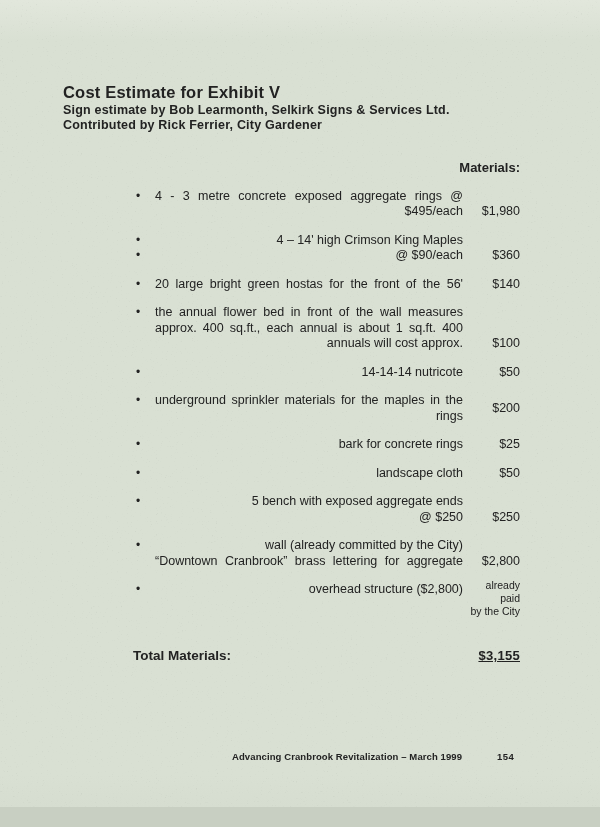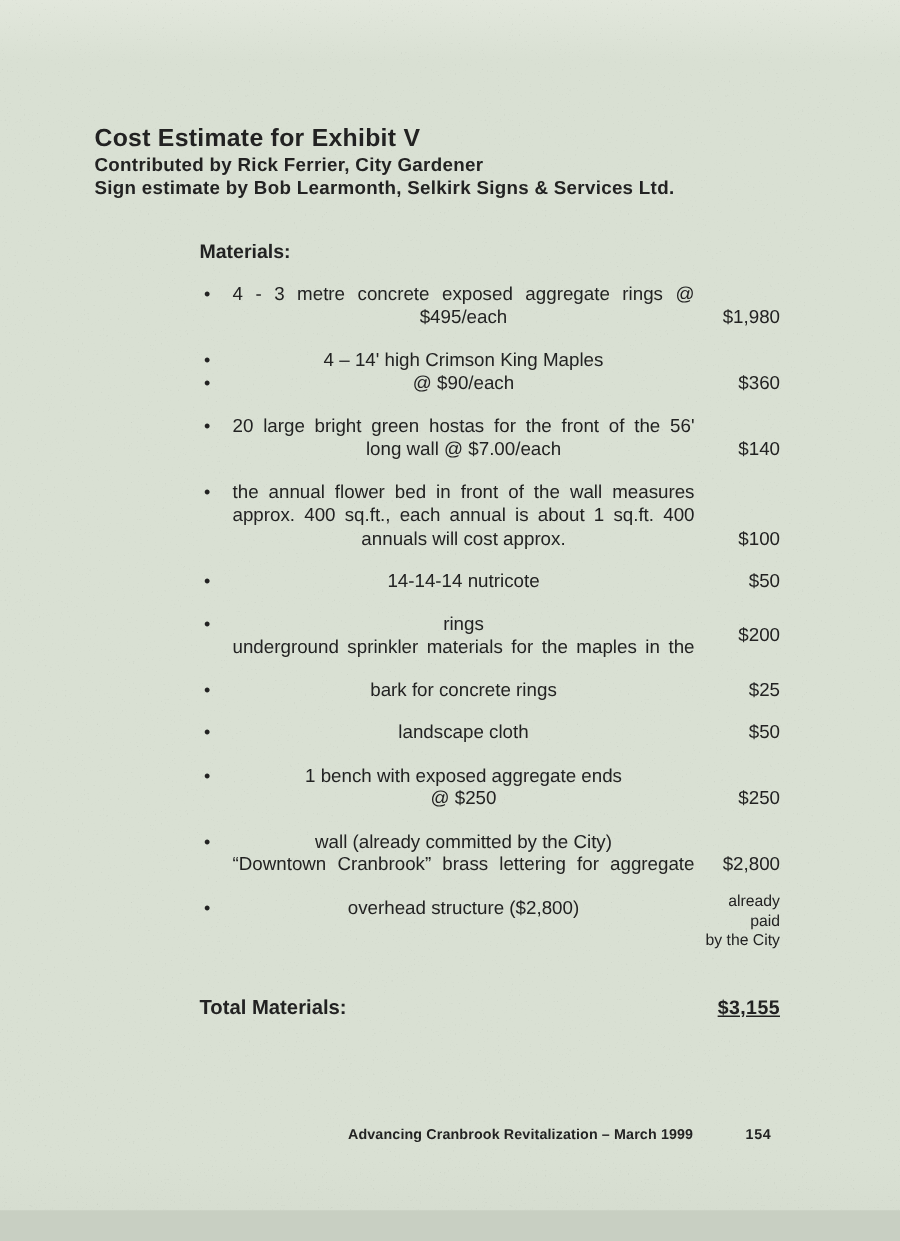--- a/index.html
+++ b/index.html
@@ -58,20 +58,21 @@
     top: 160px;
     width: 387px;
     font-size: 12.5px;
     line-height: 15.5px;
   }
   .section-heading {
     font-weight: 700;
     font-size: 13px;
     line-height: 15.5px;
     margin-bottom: 2px;
+    text-align: right;
   }
   .item {
     display: flex;
     margin-top: 13px;
   }
   .item.align-bottom { align-items: flex-end; }
   .item.align-center { align-items: center; }
   .item.align-top    { align-items: flex-start; }
   .cell-text {
     width: 330px;
@@ -83,21 +84,21 @@
   .bullet {
     width: 19px;
     flex: none;
     padding-left: 3px;
     font-size: 12px;
   }
   .lines {
     flex: 1;
     min-width: 0;
   }
-  .line { text-align: center; }
+  .line { text-align: right; }
   .line.just {
     text-align: justify;
     text-align-last: justify;
   }
   .cell-price {
     flex: 1;
     text-align: right;
   }
   .cell-price.note {
     font-size: 10.5px;
@@ -141,22 +142,22 @@
     letter-spacing: 0.5px;
   }
 </style>
 </head>
 <body>
 
 <div class="page" style="color: rgb(34, 34, 34);">
 
   <div class="title-block">
     <div class="doc-title">Cost Estimate for Exhibit V</div>
+    <div class="byline">Sign estimate by Bob Learmonth, Selkirk Signs &amp; Services Ltd.</div>
     <div class="byline">Contributed by Rick Ferrier, City Gardener</div>
-    <div class="byline">Sign estimate by Bob Learmonth, Selkirk Signs &amp; Services Ltd.</div>
   </div>
 
   <div class="materials">
     <div class="section-heading">Materials:</div>
     <div>
         <div class="item align-bottom">
     <div class="cell-text">
 
     <div class="bullet-block">
         <span class="bullet">•</span>
@@ -186,21 +187,20 @@
           </div>
     <div class="cell-price">$360</div>
   </div>
         <div class="item align-bottom">
     <div class="cell-text">
 
     <div class="bullet-block">
         <span class="bullet">•</span>
         <div class="lines">
                 <div class="line just">20 large bright green hostas for the front of the 56'</div>
-                <div class="line">long wall @ $7.00/each</div>
               </div>
       </div>
           </div>
     <div class="cell-price">$140</div>
   </div>
         <div class="item align-bottom">
     <div class="cell-text">
 
     <div class="bullet-block">
         <span class="bullet">•</span>
@@ -224,22 +224,22 @@
       </div>
           </div>
     <div class="cell-price">$50</div>
   </div>
         <div class="item align-center">
     <div class="cell-text">
 
     <div class="bullet-block">
         <span class="bullet">•</span>
         <div class="lines">
+                <div class="line just">underground sprinkler materials for the maples in the</div>
                 <div class="line">rings</div>
-                <div class="line just">underground sprinkler materials for the maples in the</div>
               </div>
       </div>
           </div>
     <div class="cell-price">$200</div>
   </div>
         <div class="item align-center">
     <div class="cell-text">
 
     <div class="bullet-block">
         <span class="bullet">•</span>
@@ -261,21 +261,21 @@
       </div>
           </div>
     <div class="cell-price">$50</div>
   </div>
         <div class="item align-bottom">
     <div class="cell-text">
 
     <div class="bullet-block">
         <span class="bullet">•</span>
         <div class="lines">
-                <div class="line">1 bench with exposed aggregate ends</div>
+                <div class="line">5 bench with exposed aggregate ends</div>
                 <div class="line">@ $250</div>
               </div>
       </div>
           </div>
     <div class="cell-price">$250</div>
   </div>
         <div class="item align-bottom">
     <div class="cell-text">
 
     <div class="bullet-block">

